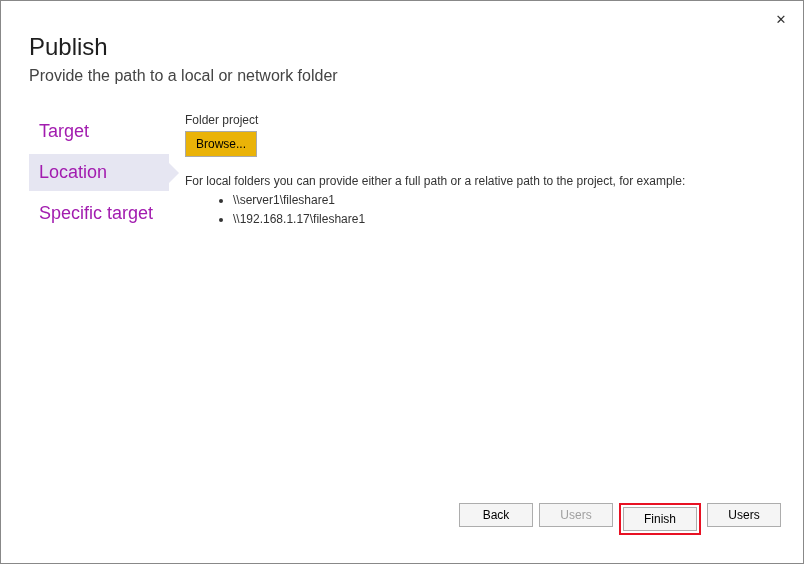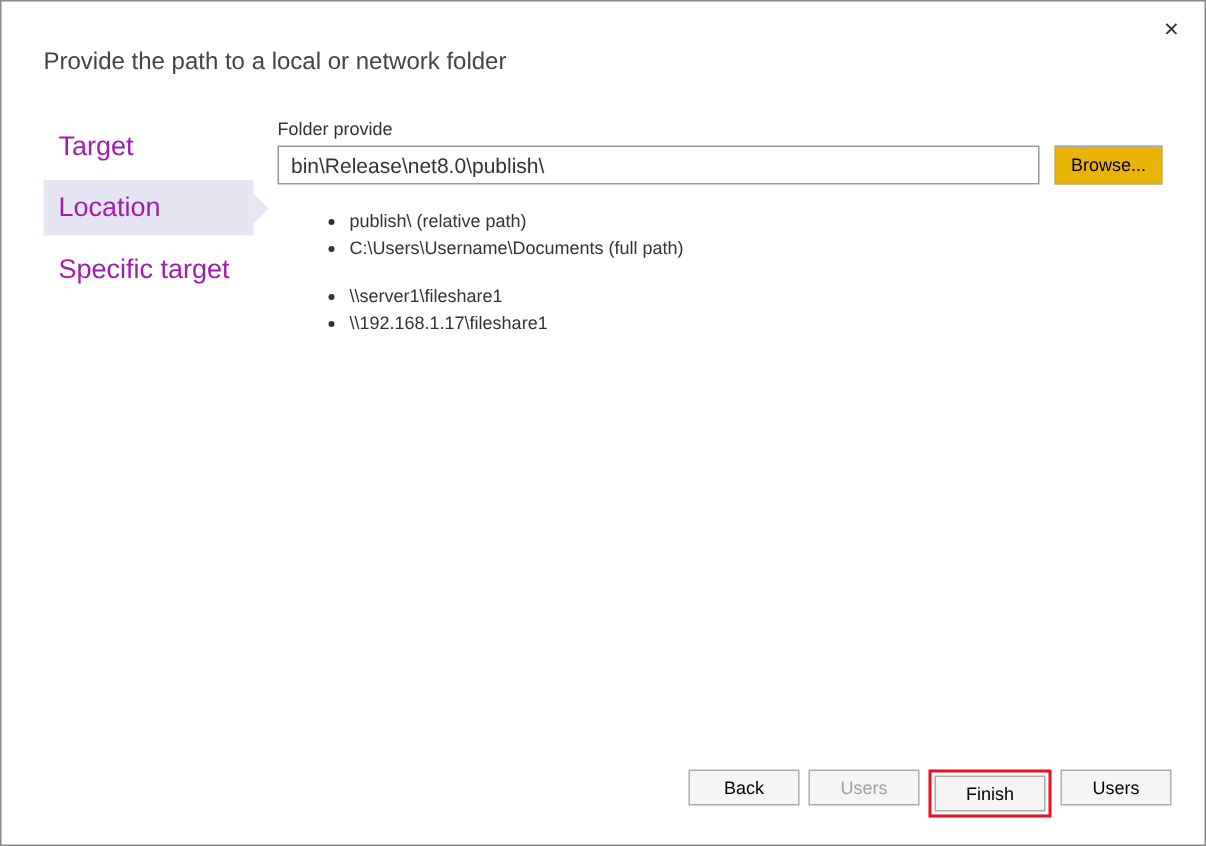--- a/index.html
+++ b/index.html
@@ -119,21 +119,21 @@
     .help-text ul {
       margin-left: 48px;
       margin-bottom: 14px;
       list-style-type: disc;
     }
     .help-text li {
       margin-bottom: 1px;
     }
     .footer {
       position: absolute;
-      bottom: 18px;
+      bottom: 28px;
       right: 22px;
       display: flex;
       gap: 6px;
     }
     .footer button {
       width: 74px;
       height: 24px;
       background: #f5f5f5;
       border: 1px solid #adadad;
       font-size: 12px;
@@ -154,48 +154,45 @@
     }
   </style>
 </head>
 <body>
 
 <div class="close-btn">
   <span>✕</span>
 </div>
 
 <div class="header">
+  <h1>Publish</h1>
   <div class="subtitle">Provide the path to a local or network folder</div>
 </div>
 
 <div class="content">
   <div class="sidebar">
     <div class="sidebar-item">
       <span>Target</span>
     </div>
     <div class="sidebar-item selected">
       <span>Location</span>
     </div>
     <div class="sidebar-item">
       <span>Specific target</span>
     </div>
   </div>
 
   <div class="main">
-    <div class="field-label">Folder provide</div>
+    <div class="field-label">Folder project</div>
     <div class="folder-row">
-      <input type="text" class="folder-input" value="bin\Release\net8.0\publish\" style="">
       <button class="browse-btn">Browse...</button>
     </div>
 
     <div class="help-text">
-      <ul>
-        <li>publish\ (relative path)</li>
-        <li>C:\Users\Username\Documents (full path)</li>
-      </ul>
+      <p>For local folders you can provide either a full path or a relative path to the project, for example:</p>
       <ul>
         <li>\\server1\fileshare1</li>
         <li>\\192.168.1.17\fileshare1</li>
       </ul>
     </div>
   </div>
 </div>
 
 <div class="footer">
   <button>Back</button>

